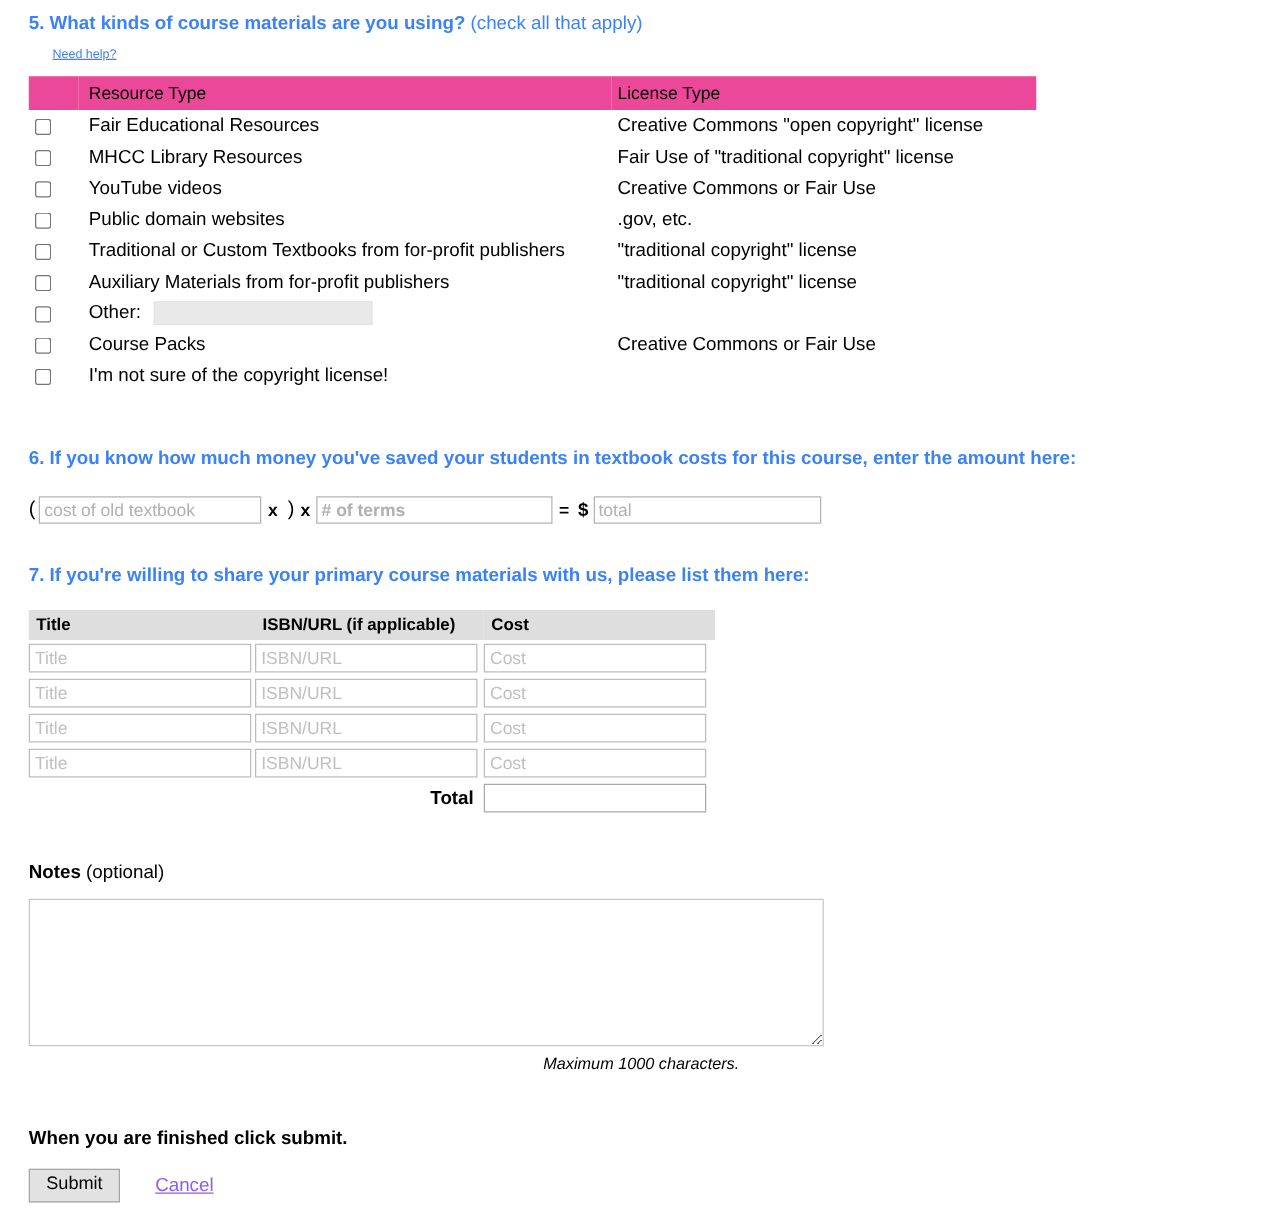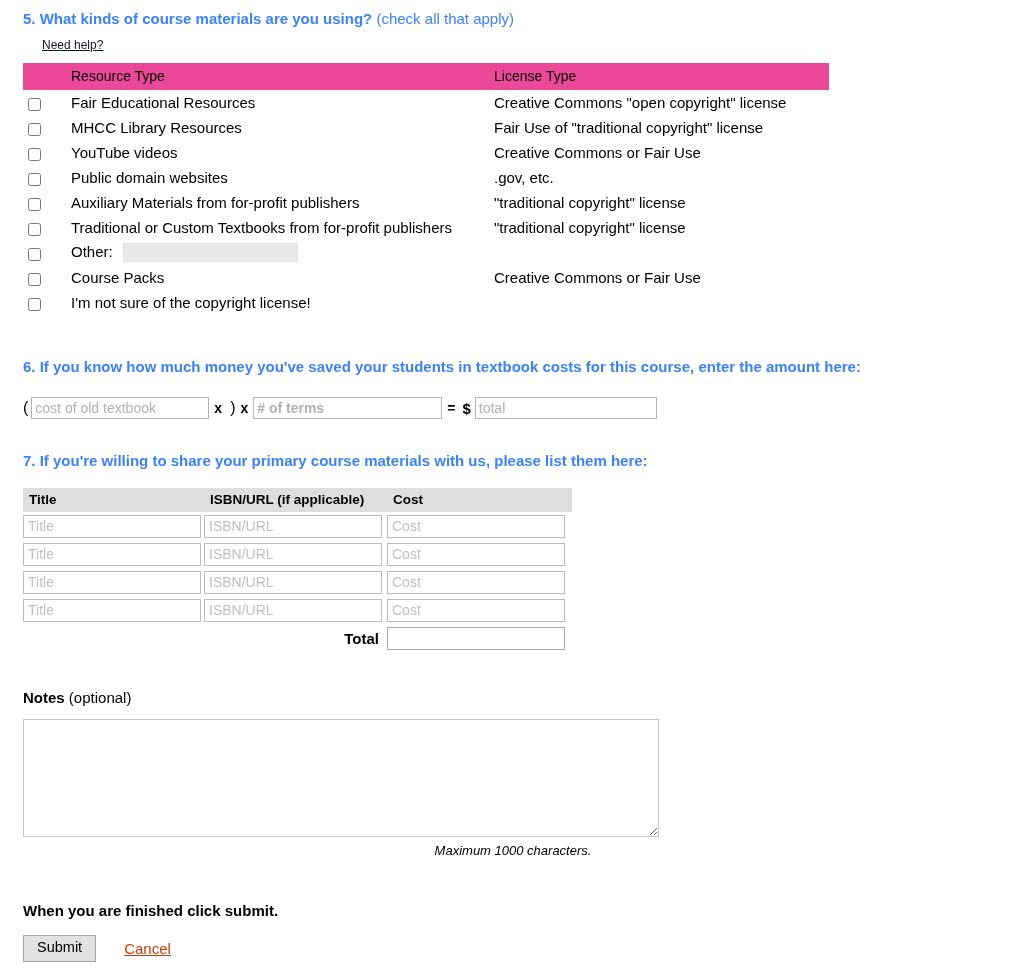--- a/index.html
+++ b/index.html
@@ -41,22 +41,22 @@
   .q5-block {
     position: absolute;
     left: 23px;
     top: 10px;
     width: 980px;
   }
   .need-help {
     display: inline-block;
     margin-top: 11px;
     margin-left: 19px;
-    font-size: 12px;
-    color: #0f172a;
+    font-size: 10px;
+    color: #3b82f6;
     text-decoration: underline;
     cursor: pointer;
   }
 
   .res-table {
     margin-top: 11px;
     border-collapse: collapse;
     width: 806px;
     table-layout: fixed;
   }
@@ -262,21 +262,21 @@
     background: #e2e2e2;
     border: 1px solid #a6a6a6;
     padding: 4px 13px 5px 13px;
     color: #000;
     cursor: pointer;
     line-height: 1.1;
   }
   .cancel-link {
     margin-left: 28px;
     font-size: 15px;
-    color: #c2410c;
+    color: #8b5cf6;
     text-decoration: underline;
     cursor: pointer;
   }
 </style>
 </head>
 <body>
 
 <div class="page">
 
   <section class="q5-block">
@@ -322,28 +322,28 @@
           <td class="c-check">
             <input type="checkbox" class="cb" style="">
           </td>
           <td class="c-res">Public domain websites</td>
           <td class="c-lic">.gov, etc.</td>
         </tr>
         <tr>
           <td class="c-check">
             <input type="checkbox" class="cb" style="">
           </td>
+          <td class="c-res">Traditional or Custom Textbooks from for-profit publishers</td>
+          <td class="c-lic">"traditional copyright" license</td>
+        </tr>
+        <tr>
+          <td class="c-check">
+            <input type="checkbox" class="cb" style="">
+          </td>
           <td class="c-res">Auxiliary Materials from for-profit publishers</td>
-          <td class="c-lic">"traditional copyright" license</td>
-        </tr>
-        <tr>
-          <td class="c-check">
-            <input type="checkbox" class="cb" style="">
-          </td>
-          <td class="c-res">Traditional or Custom Textbooks from for-profit publishers</td>
           <td class="c-lic">"traditional copyright" license</td>
         </tr>
         <tr>
           <td class="c-check">
             <input type="checkbox" class="cb" style="">
           </td>
           <td class="c-res">
             <span>Other:</span>
             <input type="text" class="other-input" value="" style="">
           </td>

